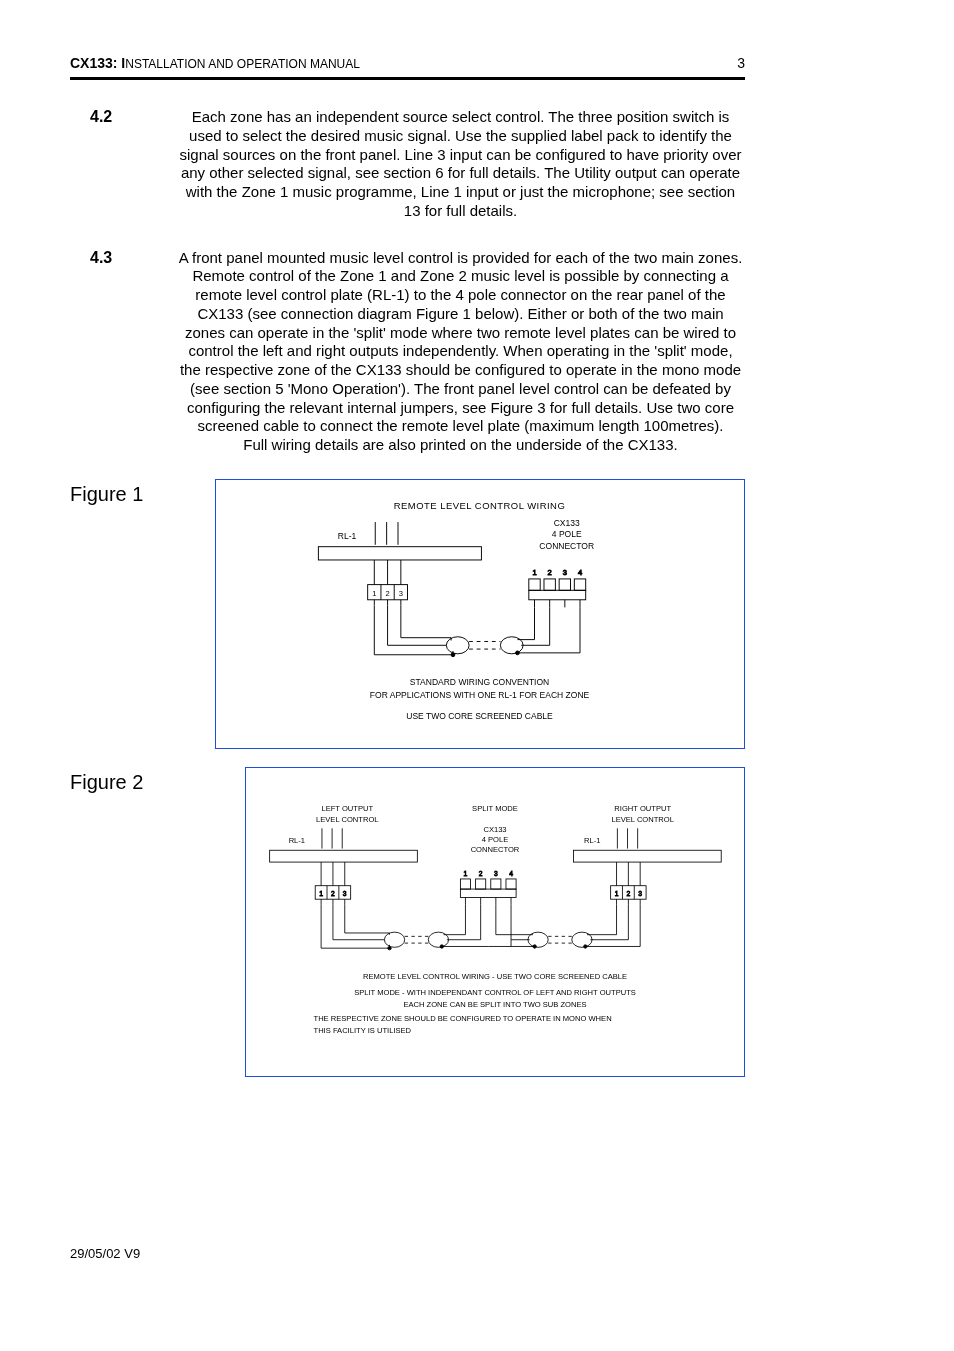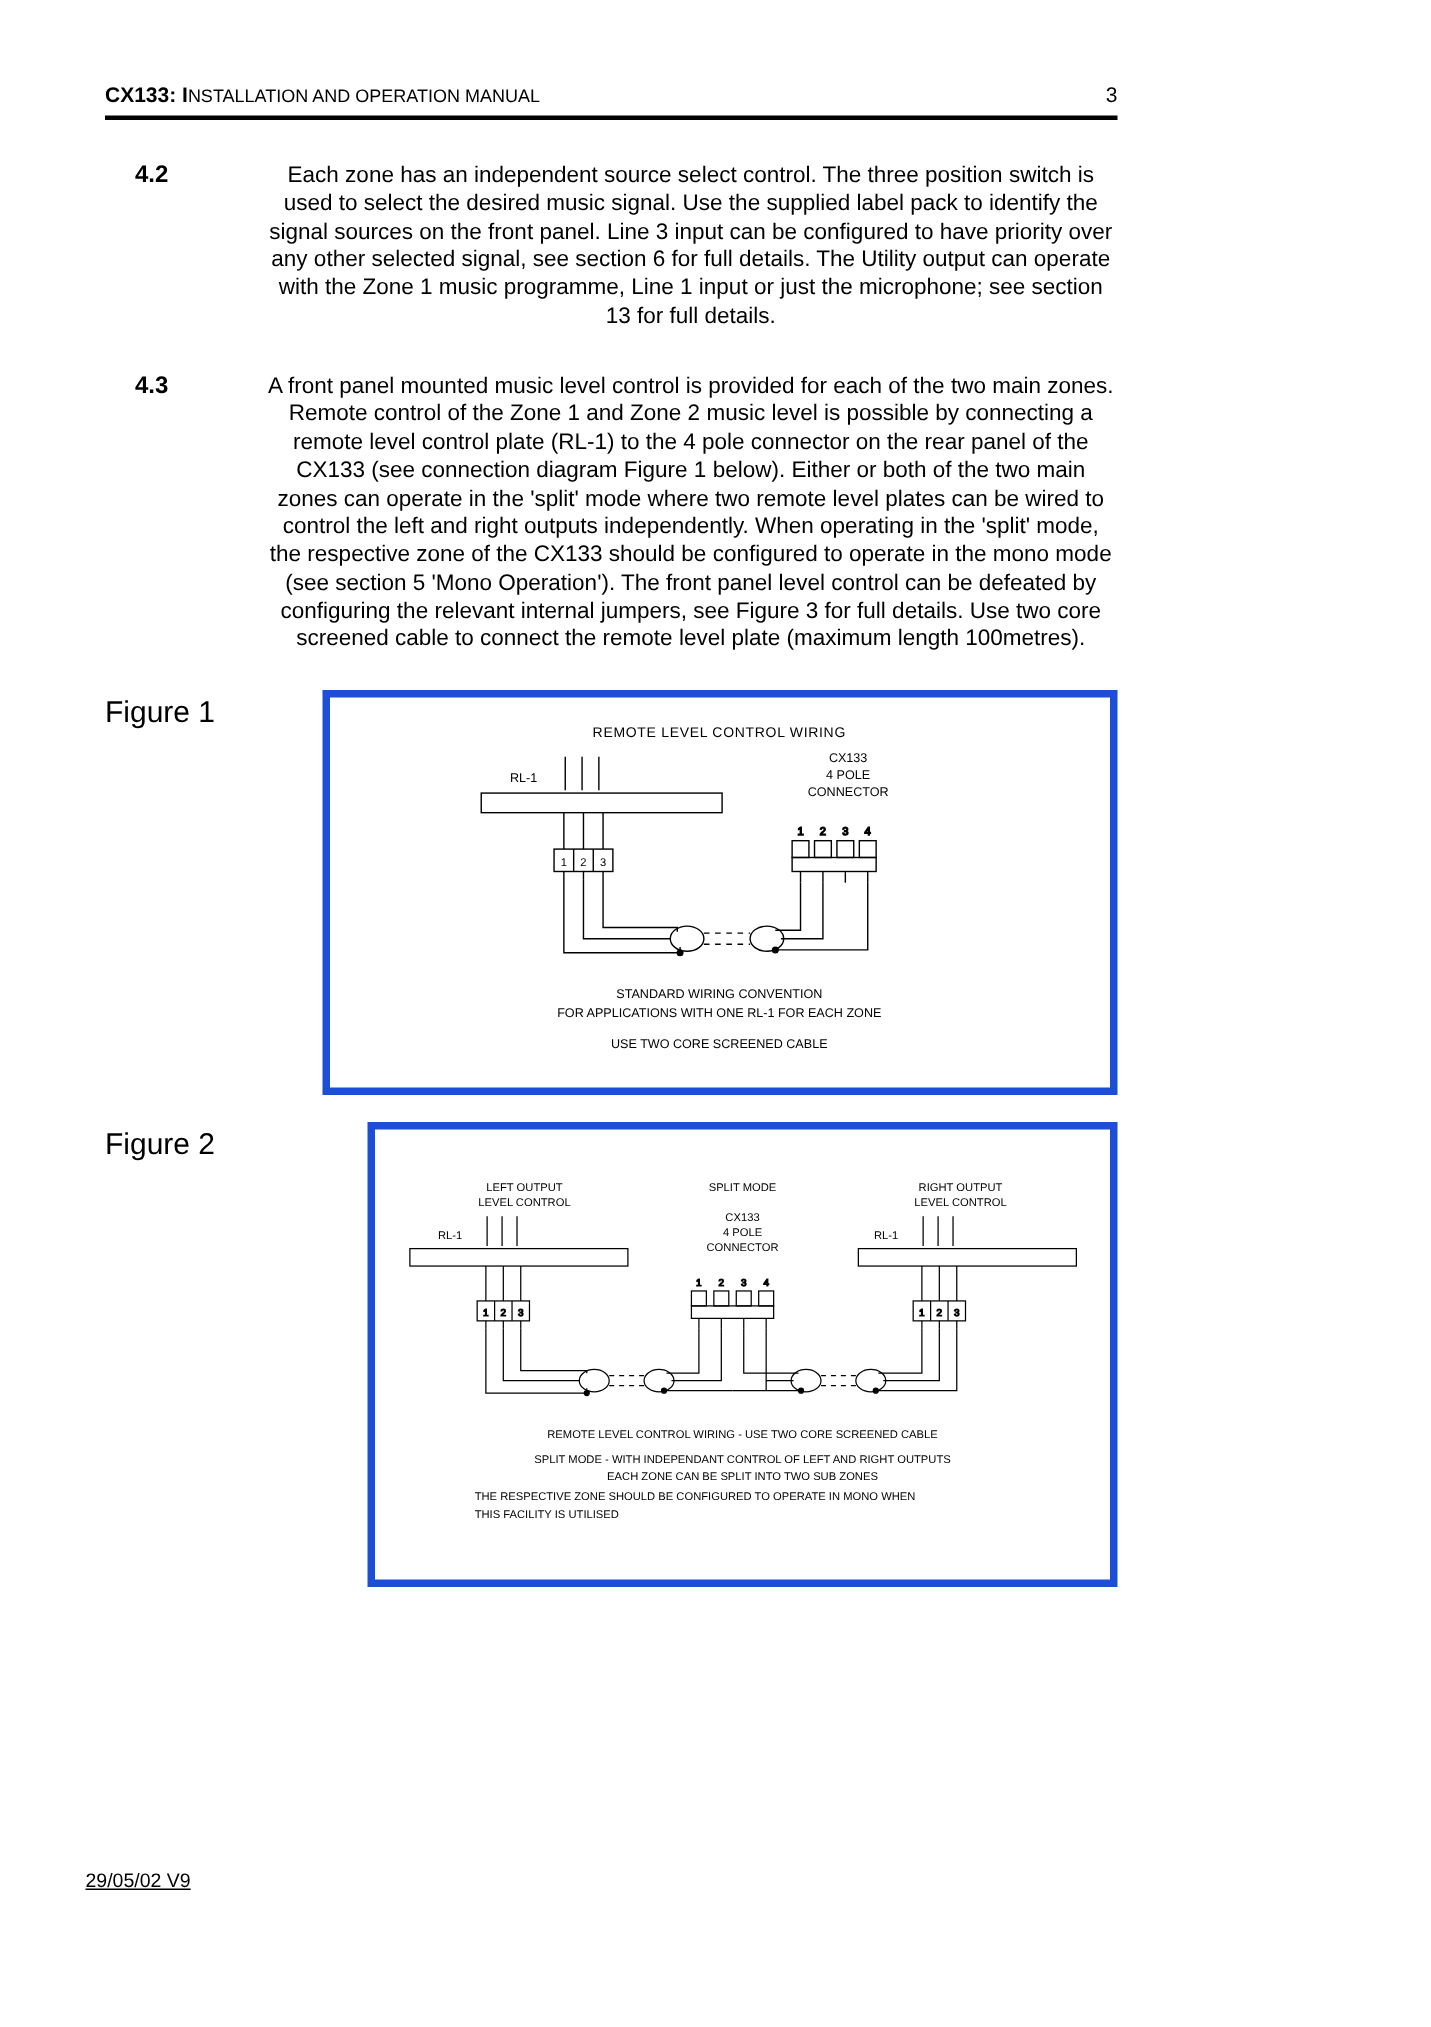--- a/index.html
+++ b/index.html
@@ -60,38 +60,37 @@
     display: flex;
     align-items: flex-start;
   }
   .figure-label {
     width: 145px;
     flex: 0 0 145px;
     font-size: 20px;
     padding-top: 4px;
   }
   .figure-box {
-    border: 5px solid #1d4ed8;
+    border: 1px solid #1d4ed8;
     box-sizing: border-box;
   }
   
   .fig1 { width: 557px; height: 270px; position: relative; }
   .fig2 { width: 590px; height: 310px; position: relative; }
 
   .svg-fill { width:100%; height:100%; display:block; }
   .tiny { font-family: Arial, Helvetica, sans-serif; font-size:9px; }
   .tiny2 { font-family: Arial, Helvetica, sans-serif; font-size:8px; }
   .medlab { font-family: Arial, Helvetica, sans-serif; font-size:10px; letter-spacing:0.5px; }
 
   .footer {
     position: absolute;
-    left: 57px;
+    left: 70px;
     bottom: 90px;
     font-size: 13px;
-    text-decoration: underline;
   }
 </style>
 </head>
 <body>
 
 <div class="page">
 
   <div class="header-line">
     <span class="header-left">
       <span class="bold">CX133:</span><span class="bold"> I</span><span class="small">NSTALLATION AND OPERATION MANUAL</span>
@@ -104,20 +103,21 @@
     <div class="sec-num">4.2</div>
     <div class="sec-body">
       <div class="sec-text">Each zone has an independent source select control. The three position switch is used to select the desired music signal. Use the supplied label pack to identify the signal sources on the front panel. Line 3 input can be configured to have priority over any other selected signal, see section 6 for full details. The Utility output can operate with the Zone 1 music programme, Line 1 input or just the microphone; see section 13 for full details.</div>
     </div>
   </div>
 
   <div class="section">
     <div class="sec-num">4.3</div>
     <div class="sec-body">
       <div class="sec-text">A front panel mounted music level control is provided for each of the two main zones. Remote control of the Zone 1 and Zone 2 music level is possible by connecting a remote level control plate (RL-1) to the 4 pole connector on the rear panel of the CX133 (see connection diagram Figure 1 below). Either or both of the two main zones can operate in the 'split' mode where two remote level plates can be wired to control the left and right outputs independently. When operating in the 'split' mode, the respective zone of the CX133 should be configured to operate in the mono mode (see section 5 'Mono Operation'). The front panel level control can be defeated by configuring the relevant internal jumpers, see Figure 3 for full details. Use two core screened cable to connect the remote level plate (maximum length 100metres).</div>
+      <div class="sec-text">Full wiring details are also printed on the underside of the CX133.</div>
     </div>
   </div>
 
   <div class="figure-row" style="margin-top:24px;">
     <div class="figure-label">Figure 1</div>
     <div class="figure-box fig1">
       <svg class="svg-fill" viewBox="0 0 557 270">
 
         <text x="278" y="24" text-anchor="middle" class="medlab">REMOTE LEVEL CONTROL WIRING</text>
 

